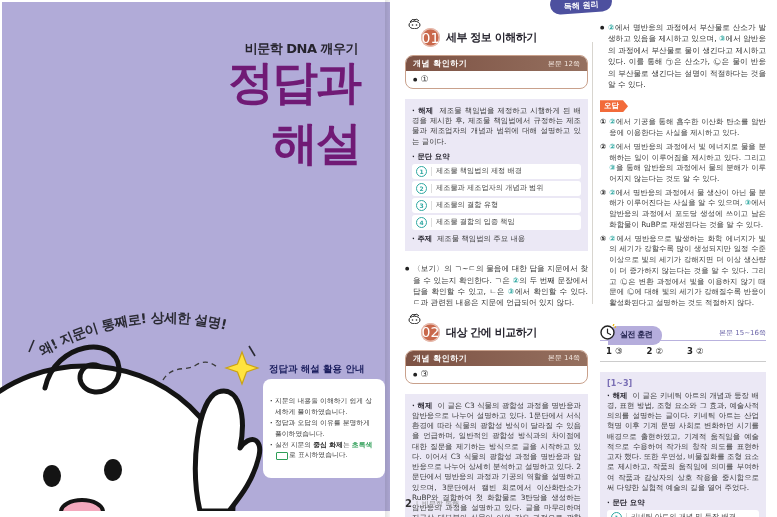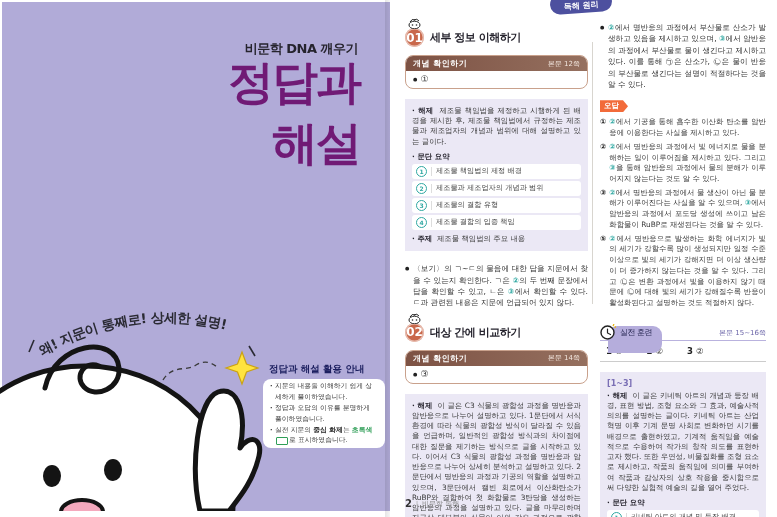--- a/index.html
+++ b/index.html
@@ -8,21 +8,21 @@
   
   .cover{position:absolute;left:2px;top:2px;width:388px;height:509px;background:#b1abd8;}
   .cover-series{position:absolute;right:32px;top:38px;font-size:13px;font-weight:bold;
                 color:#26242e;letter-spacing:-0.5px;}
   .cover-title{position:absolute;right:30px;top:50px;text-align:right;font-size:46px;
                font-weight:800;color:#701a75;line-height:1.32;letter-spacing:-2px;}
   .speech-svg{position:absolute;left:26px;top:292px;}
   .spark-svg{position:absolute;left:158px;top:346px;}
   .guide-title{position:absolute;left:267px;top:361px;font-size:9.5px;font-weight:bold;color:#1d2060;}
   .guide-box{position:absolute;left:261px;top:377px;width:108px;background:#fff;border-radius:8px;
-             padding:2px 7px;font-size:6.8px;line-height:1.6;color:#3a3a3a;}
+             padding:17px 7px;font-size:6.8px;line-height:1.6;color:#3a3a3a;}
   .gline{position:relative;padding-left:5px;}
   .gline::before{content:"·";position:absolute;left:0;top:0;font-weight:bold;}
   .b{font-weight:bold;color:#222;}
   .green{color:#2e9e57;font-weight:bold;}
   .greenbox{display:inline-block;width:10px;height:6px;border:1px solid #2e9e57;border-radius:1px;
             vertical-align:middle;margin:0 1px;}
   .hl{background:#ffe14d;padding:0 1px;}
   .mascot-svg{position:absolute;left:-2px;bottom:0;}
   
   .rpage{position:absolute;left:390px;top:0;width:387px;height:517px;background:#fff;}
@@ -30,23 +30,23 @@
           background:linear-gradient(90deg,rgba(0,0,0,0.10),rgba(0,0,0,0));}
   .ribbon{position:absolute;left:160px;top:-7px;width:62px;height:20px;background:#4d509f;
           border-radius:10px;transform:rotate(-4deg);color:#fff;font-size:8px;font-weight:bold;
           display:flex;align-items:flex-end;justify-content:center;padding-bottom:2px;box-sizing:border-box;}
   .divider{position:absolute;left:202px;top:42px;width:1px;height:262px;background:#d8d5cf;}
   .col-left{position:absolute;left:15px;top:28px;width:183px;}
   .col-right{position:absolute;left:210px;top:10px;width:166px;}
   .sec-head{display:flex;align-items:center;gap:6px;margin:14px 0 8px;position:relative;}
   .sec-head.first{margin-top:0;}
   .mini-mascot{position:absolute;left:3px;top:-10px;}
-  .sec-num{width:19px;height:19px;border-radius:50%;background:#c9684b;color:#fff;font-weight:bold;
-           font-size:12px;display:flex;align-items:center;justify-content:center;flex:none;
-           box-shadow:inset 0 0 0 1.5px rgba(255,255,255,0.55);}
+  .sec-num{width:19px;height:19px;border-radius:50%;background:#c9684b;color:#fff;font-weight:normal;
+           font-size:14px;display:flex;align-items:center;justify-content:center;flex:none;
+           box-shadow:inset 0 0 0 1.5px rgba(255,255,255,0.55);margin-left:16px;}
   .sec-title{font-size:11px;font-weight:bold;color:#26242e;letter-spacing:-0.5px;}
   .concept{border:1px solid #c9a18c;border-radius:8px;overflow:hidden;background:#fff;}
   .concept-bar{height:15px;background:linear-gradient(90deg,#7d5244,#95705f);display:flex;
                align-items:center;justify-content:space-between;padding:0 7px;}
   .concept-label{color:#fff;font-weight:bold;font-size:8px;letter-spacing:0.5px;}
   .concept-ref{color:#f3e7df;font-size:7px;}
   .concept-body{padding:3px 7px 4px;font-size:9px;color:#333;display:flex;align-items:center;gap:3px;}
   .ansdot{font-size:5px;color:#222;}
   .lav{background:#ebe8f5;border-radius:0;padding:7px 7px;margin-top:10px;font-size:7.4px;color:#3a3a3a;}
   .plabel{font-weight:bold;color:#26242e;}
@@ -63,22 +63,22 @@
   .note::before{content:"●";position:absolute;left:0;top:2px;font-size:5px;color:#222;}
   .ref-num{color:#2fa8a2;font-weight:bold;}
   .wrong-badge{display:inline-flex;align-items:center;background:#f26b3a;color:#fff;font-weight:bold;
                font-size:7.5px;height:12px;padding:0 9px 0 4px;margin:10px 0 2px;
                clip-path:polygon(0 0,calc(100% - 5px) 0,100% 50%,calc(100% - 5px) 100%,0 100%);}
   .witem{display:flex;gap:3px;font-size:7.4px;line-height:1.45;color:#3a3a3a;margin-top:3px;
          text-align:justify;}
   .witem-num{font-weight:bold;color:#222;flex:none;}
   .practice-head{position:relative;margin-top:16px;border-bottom:1px solid #b9b2de;height:15px;}
   .practice-pill{position:absolute;left:8px;top:1px;height:14px;background:#b5addc;
-                 border-radius:9px 9px 9px 0;padding:0 10px 13px 12px;display:flex;align-items:center;
-                 font-size:8px;font-weight:normal;color:#2a2a55;letter-spacing:-0.5px;}
+                 border-radius:9px 9px 9px 0;padding:0 10px 5px 12px;display:flex;align-items:flex-end;
+                 font-size:8px;font-weight:bold;color:#2a2a55;letter-spacing:-0.5px;}
   .clock-icon{position:absolute;left:-9px;top:-2px;}
   .practice-ref{position:absolute;right:0;top:3px;font-size:7px;color:#6b65a8;}
   .answers{display:flex;gap:24px;padding:5px 6px 5px;border-bottom:1px solid #ccc;}
   .ans-pair{display:flex;align-items:baseline;gap:3px;}
   .ans-n{font-weight:bold;font-size:8.5px;color:#222;}
   .ans-v{font-size:8.5px;color:#333;}
   .range-label{font-weight:bold;color:#7a6fb5;font-size:8px;margin-bottom:3px;}
   .footer{position:absolute;left:15px;bottom:8px;display:flex;align-items:center;gap:4px;}
   .footer-num{font-size:10px;font-weight:bold;color:#333;}
   .footer-sep{font-size:7px;color:#aaa;}

